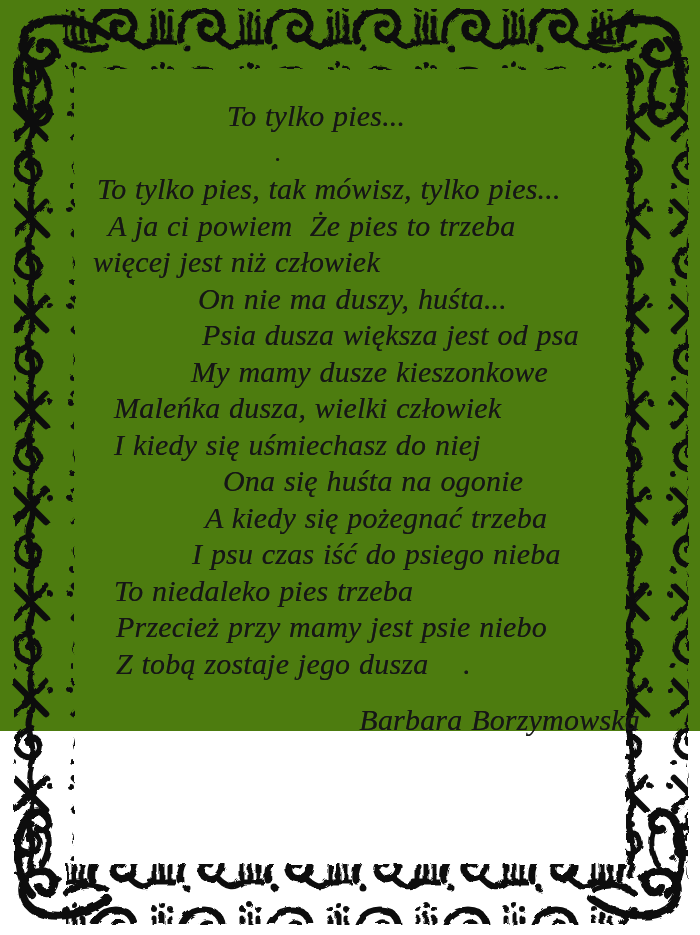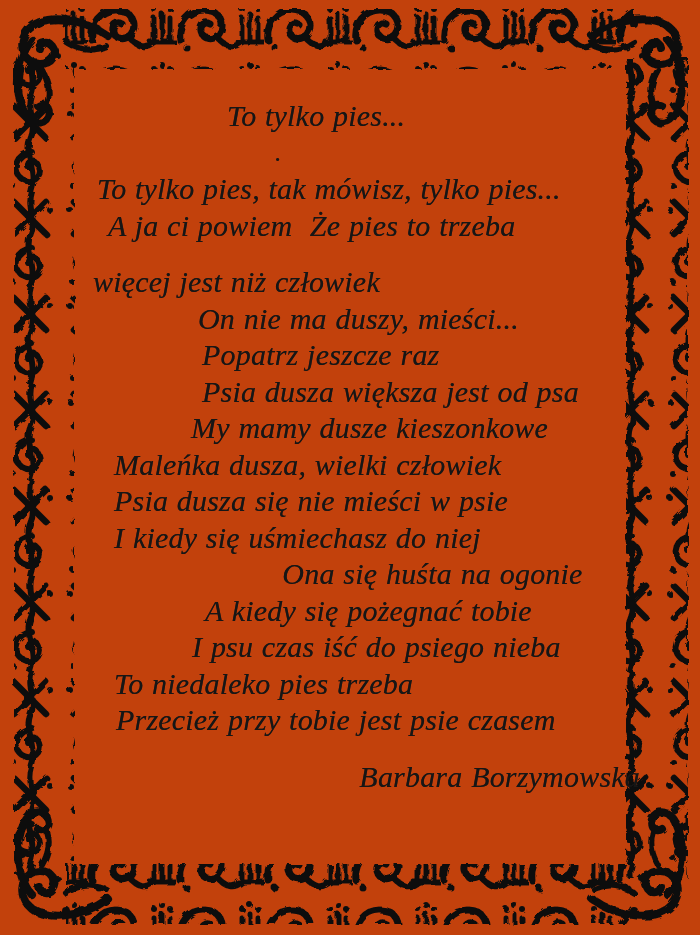--- a/index.html
+++ b/index.html
@@ -2,22 +2,22 @@
 <html><head>
 <meta charset="utf-8">
 <style>
   html,body{margin:0;padding:0;}
   body{
     width:700px;height:935px;overflow:hidden;
     background:#ffffff;
     font-family:"Liberation Serif","DejaVu Serif",serif;
   }
   .page{
-    position:relative;width:700px;height:935px;
-    background:#c2410c;color:#141414;
+    position:relative;width:700px;height:731px;
+    background:#4d7c0f;color:#141414;
   }
   .frame{position:absolute;left:0;top:0;width:700px;height:935px;}
   .poem{
     position:absolute;left:90px;top:98px;right:58px;
     font-style:italic;font-size:30px;line-height:36.5px;
     word-spacing:1px;letter-spacing:0.2px;
     color:#161616;
     text-shadow:0 0 0.5px rgba(25,25,25,.75);
   }
   .line{white-space:pre;}
@@ -88,30 +88,29 @@
     </g>
   </svg>
 
   <div class="poem">
     <div class="line title-line">To tylko pies...</div>
     <div class="line mark-line">.</div>
     <div>
 
     <div class="line" style="padding-left: 7px;">To tylko pies, tak mówisz, tylko pies...</div>
         <div class="line" style="padding-left: 18px;">A ja ci powiem  Że pies to trzeba</div>
-        <div class="line" style="padding-left: 3px; margin-top: 20px;">więcej jest niż człowiek</div>
-        <div class="line" style="padding-left: 108px;">On nie ma duszy, mieści...</div>
-        <div class="line" style="padding-left: 112px;">Popatrz jeszcze raz</div>
+        <div class="line" style="padding-left: 3px;">więcej jest niż człowiek</div>
+        <div class="line" style="padding-left: 108px;">On nie ma duszy, huśta...</div>
         <div class="line" style="padding-left: 112px;">Psia dusza większa jest od psa</div>
         <div class="line" style="padding-left: 101px;">My mamy dusze kieszonkowe</div>
         <div class="line" style="padding-left: 24px;">Maleńka dusza, wielki człowiek</div>
-        <div class="line" style="padding-left: 24px;">Psia dusza się nie mieści w psie</div>
         <div class="line" style="padding-left: 24px;">I kiedy się uśmiechasz do niej</div>
-        <div class="line" style="padding-left: 133px; text-align: center;">Ona się huśta na ogonie</div>
-        <div class="line" style="padding-left: 115px;">A kiedy się pożegnać tobie</div>
+        <div class="line" style="padding-left: 133px;">Ona się huśta na ogonie</div>
+        <div class="line" style="padding-left: 115px;">A kiedy się pożegnać trzeba</div>
         <div class="line" style="padding-left: 102px;">I psu czas iść do psiego nieba</div>
         <div class="line" style="padding-left: 24px;">To niedaleko pies trzeba</div>
-        <div class="line" style="padding-left: 26px;">Przecież przy tobie jest psie czasem</div>
+        <div class="line" style="padding-left: 26px;">Przecież przy mamy jest psie niebo</div>
+        <div class="line" style="padding-left: 26px;">Z tobą zostaje jego dusza    .</div>
       </div>
     <div class="line author-line">Barbara Borzymowska</div>
   </div>
 
 </div>
 
 </body></html>

